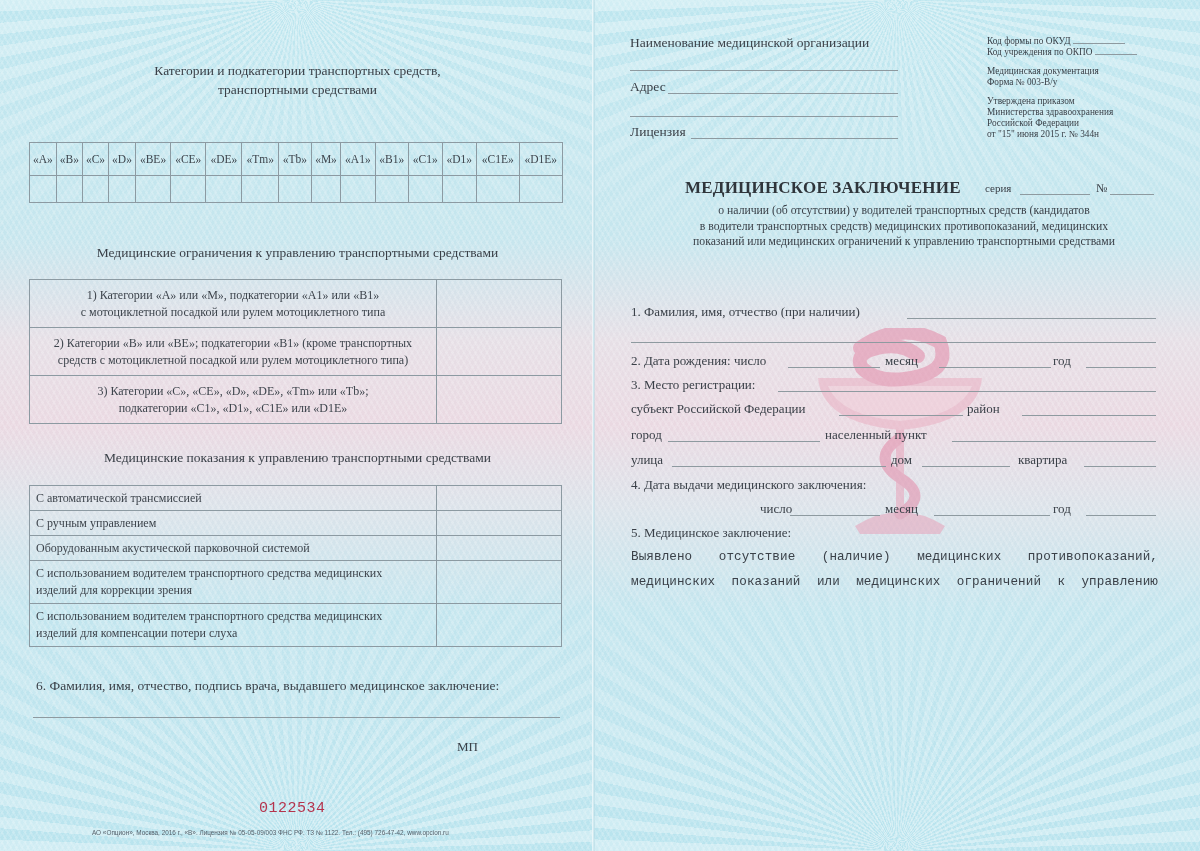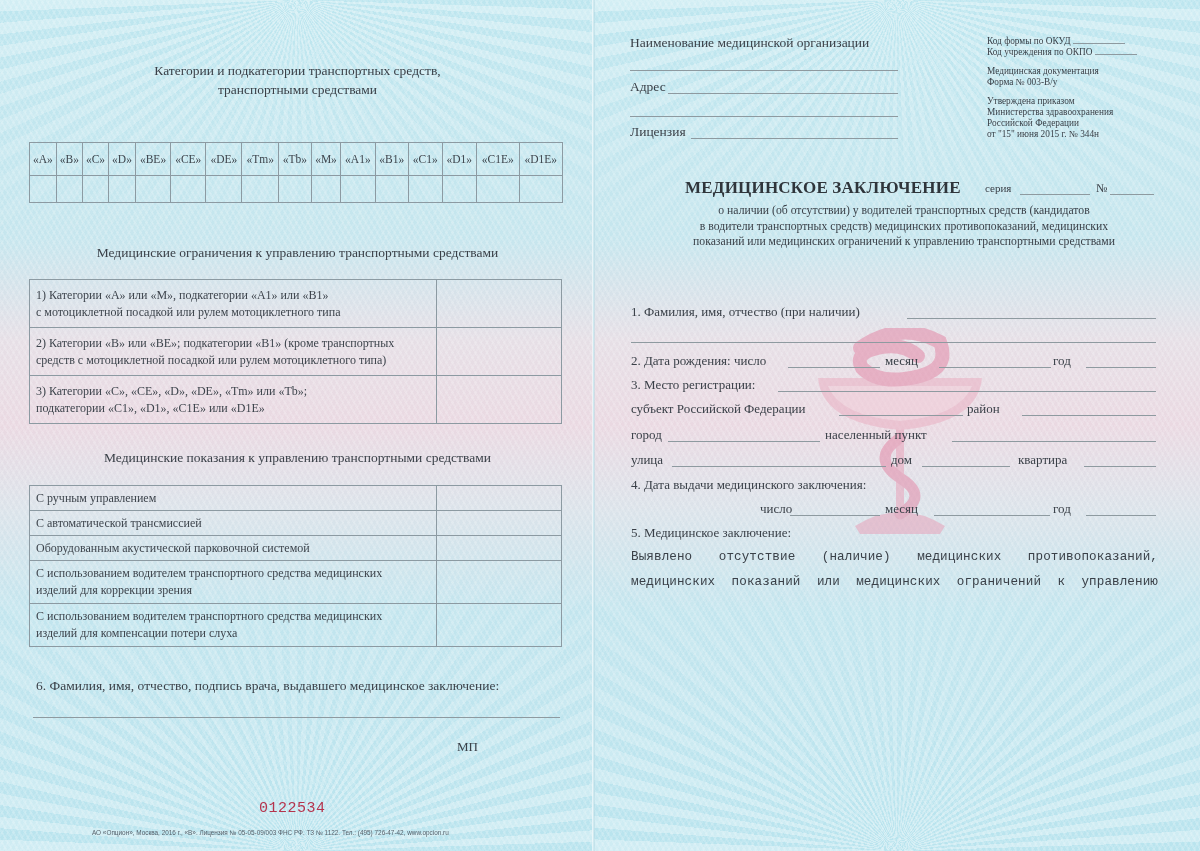--- a/index.html
+++ b/index.html
@@ -34,21 +34,21 @@
   .cat-table { position:absolute; left:29px; top:142px; width:534px; }
   .cat-table td { border:1px solid #8c9aa2; height:30px; text-align:center; font-size:11.5px; padding:0; color:#3d444c; }
   .cat-table tr:first-child td { height:32px; }
   .cat-table tr:last-child td { height:26px; }
 
   .restr-title { left:40px; width:515px; top:245px; font-size:13.5px; }
   .grid-table { position:absolute; left:29px; width:533px; }
   .grid-table td { border:1px solid #8c9aa2; font-size:12px; line-height:17px; color:#3d444c; vertical-align:middle; padding:2px 6px; }
   .grid-table td.val { width:112px; }
   .restr-table { top:279px; }
-  .restr-table td { height:41px; padding-top:3px; padding-bottom:3px; }
+  .restr-table td { height:41px; padding-top:3px; padding-bottom:3px;text-align:center; }
   .ind-title { left:40px; width:515px; top:450px; font-size:13.5px; }
   .ind-table { top:485px; }
   .ind-table td.single { height:20px; }
   .ind-table td.double { height:38px; }
 
   .doc-line { left:36px; top:678px; font-size:13.5px; }
   .sig-line { position:absolute; left:33px; top:717px; width:527px; border-bottom:1px solid #8e9aa0; }
   .stamp { left:457px; top:739px; font-size:13px; }
   .serial { left:259px; top:800px; font-family:"Liberation Mono","DejaVu Sans Mono",monospace; font-size:15px; color:#b5344d; letter-spacing:0.5px; }
   .printer { left:92px; top:829px; font-family:"Liberation Sans","DejaVu Sans",sans-serif; font-size:6.4px; color:#55606a; }
@@ -149,25 +149,25 @@
     <td><span>3) Категории «C», «CE», «D», «DE», «Tm» или «Tb»;</span><br><span>подкатегории «C1», «D1», «C1E» или «D1E»</span></td>
     <td class="val"></td>
   </tr>
 </tbody>
   </table>
 
 <div class="abs center ind-title">Медицинские показания к управлению транспортными средствами</div>
 <table class="grid-table ind-table">
   <tbody>
       <tr>
+    <td class="single">С автоматической трансмиссией</td>
+    <td class="val"></td>
+  </tr>
+  <tr>
     <td class="single">С ручным управлением</td>
-    <td class="val"></td>
-  </tr>
-  <tr>
-    <td class="single">С автоматической трансмиссией</td>
     <td class="val"></td>
   </tr>
   <tr>
     <td class="single">Оборудованным акустической парковочной системой</td>
     <td class="val"></td>
   </tr>
   <tr>
     <td class="double"><span>С использованием водителем транспортного средства медицинских</span><br><span>изделий для коррекции зрения</span></td>
     <td class="val"></td>
   </tr>

